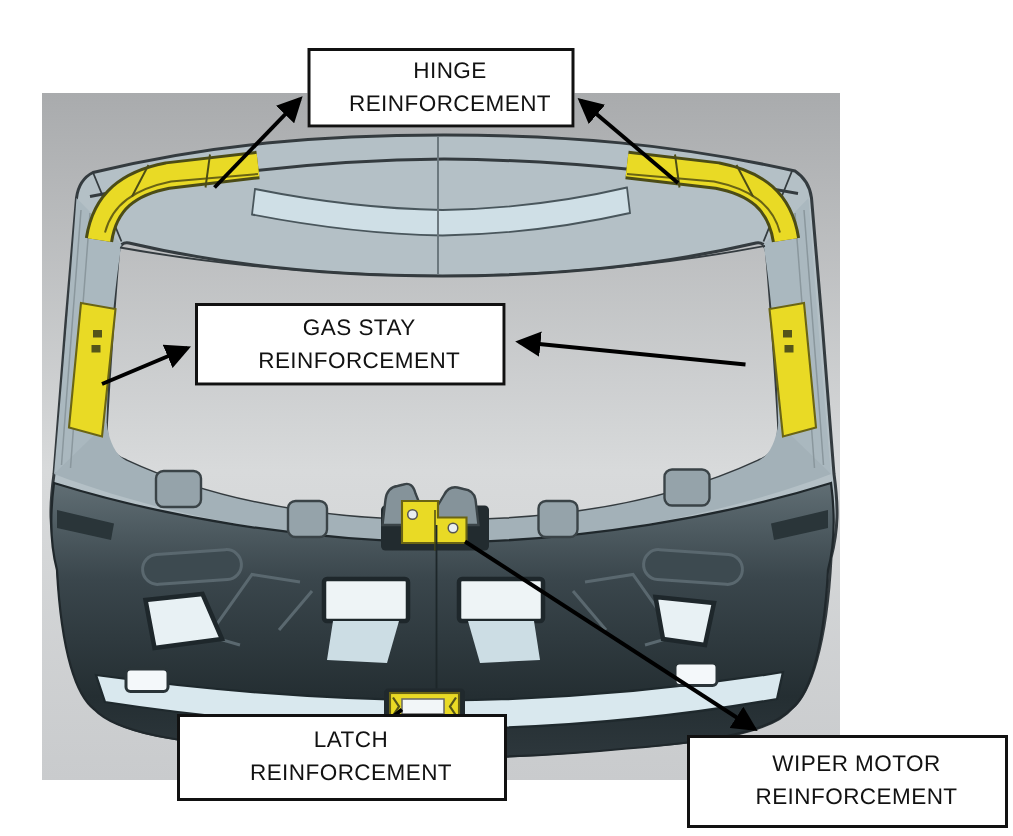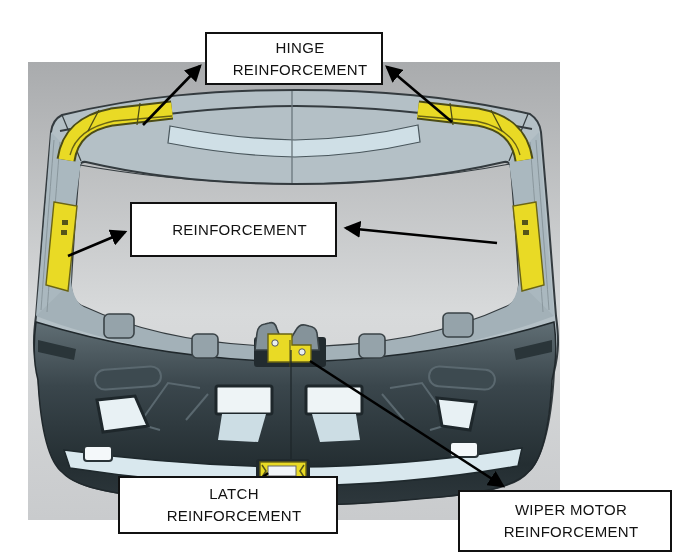--- a/index.html
+++ b/index.html
@@ -178,20 +178,21 @@
       <line class="arrow-line" x1="268" y1="473" x2="243" y2="493" marker-end="url(#ah)"></line>
       <line class="arrow-line" x1="310" y1="361" x2="503" y2="486" marker-end="url(#ah)"></line>
     </g>
   </svg>
 
   <div class="label-box" id="box-hinge">
     <span>HINGE</span>
     <span>REINFORCEMENT</span>
   </div>
   <div class="label-box" id="box-gas">
+    <span>GAS STAY</span>
     <span>REINFORCEMENT</span>
   </div>
   <div class="label-box" id="box-latch">
     <span>LATCH</span>
     <span>REINFORCEMENT</span>
   </div>
   <div class="label-box" id="box-wiper">
     <span>WIPER MOTOR</span>
     <span>REINFORCEMENT</span>
   </div>

